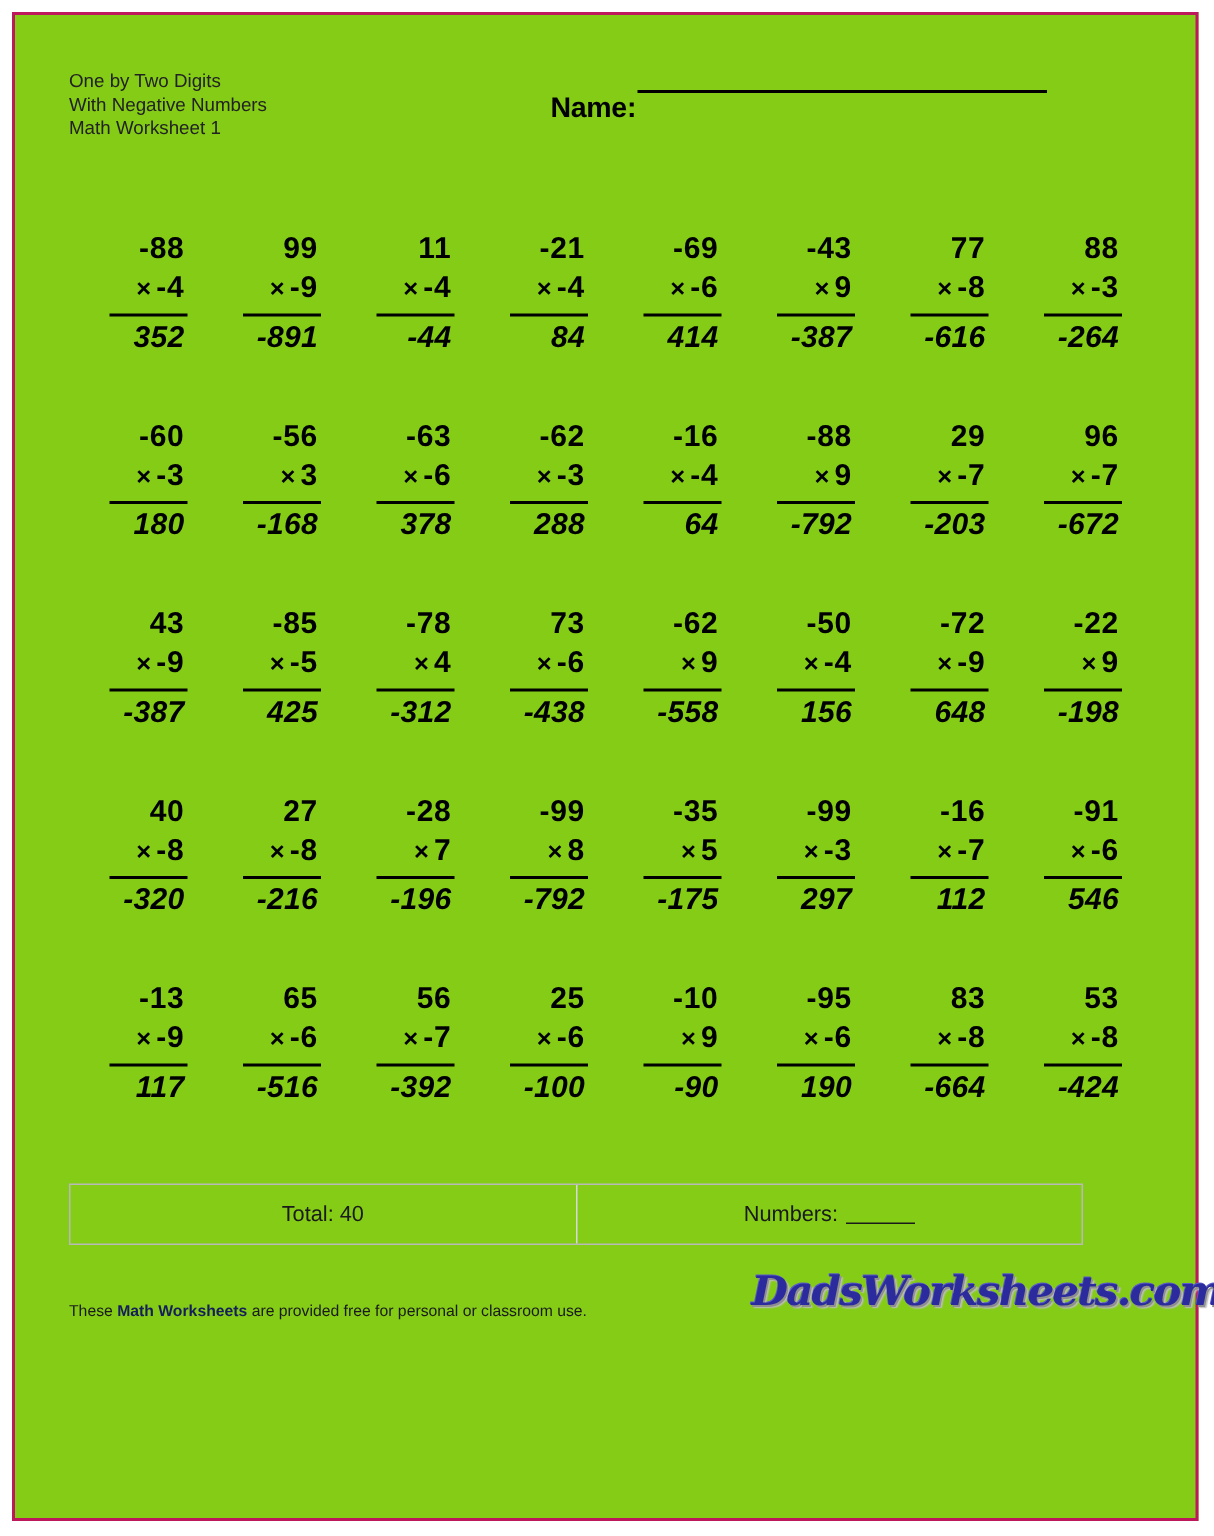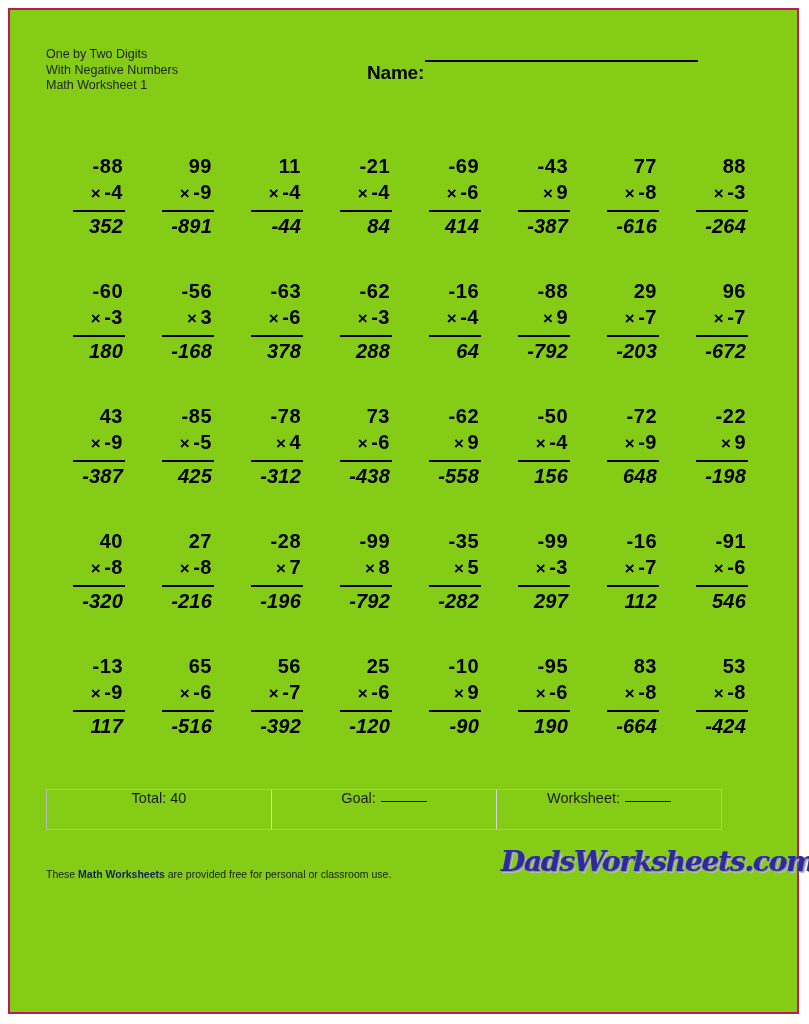--- a/index.html
+++ b/index.html
@@ -125,20 +125,21 @@
     top: 779px;
     width: 676px;
     height: 41px;
     border: 1px solid #b9b9b9;
     box-sizing: border-box;
     display: flex;
   }
   .score-cell {
     flex: 1;
     display: flex;
+    align-items: center;
     justify-content: center;
     font-size: 14.5px;
     color: #1a1a1a;
     border-right: 1px solid #d8d8d8;
     box-sizing: border-box;
   }
   .score-cell:last-child { border-right: none; }
   .score-blank {
     display: inline-block;
     width: 46px;
@@ -464,21 +465,21 @@
           <div class="answer-rule"></div>
           <div class="answer">-792</div>
         </div>
         <div class="problem">
           <div class="operand-top">-35</div>
           <div class="operand-bottom">
             <span class="mul-sign">×</span>
             <span>5</span>
           </div>
           <div class="answer-rule"></div>
-          <div class="answer">-282</div>
+          <div class="answer">-175</div>
         </div>
         <div class="problem">
           <div class="operand-top">-99</div>
           <div class="operand-bottom">
             <span class="mul-sign">×</span>
             <span>-3</span>
           </div>
           <div class="answer-rule"></div>
           <div class="answer">297</div>
         </div>
@@ -529,21 +530,21 @@
           <div class="answer-rule"></div>
           <div class="answer">-392</div>
         </div>
         <div class="problem">
           <div class="operand-top">25</div>
           <div class="operand-bottom">
             <span class="mul-sign">×</span>
             <span>-6</span>
           </div>
           <div class="answer-rule"></div>
-          <div class="answer">-120</div>
+          <div class="answer">-100</div>
         </div>
         <div class="problem">
           <div class="operand-top">-10</div>
           <div class="operand-bottom">
             <span class="mul-sign">×</span>
             <span>9</span>
           </div>
           <div class="answer-rule"></div>
           <div class="answer">-90</div>
         </div>
@@ -575,25 +576,21 @@
           <div class="answer">-424</div>
         </div>
       </div>
     </div>
 
   <div id="score-box">
     <div class="score-cell">
       <span>Total: 40</span>
     </div>
     <div class="score-cell">
-      <span>Goal:</span>
-      <span class="score-blank"></span>
-    </div>
-    <div class="score-cell">
-      <span>Worksheet:</span>
+      <span>Numbers:</span>
       <span class="score-blank"></span>
     </div>
   </div>
 
   <div id="footer">
     <div id="license-line">
       <span>These</span>
       <span id="license-link">Math Worksheets</span>
       <span>are provided free for personal or classroom use.</span>
     </div>

